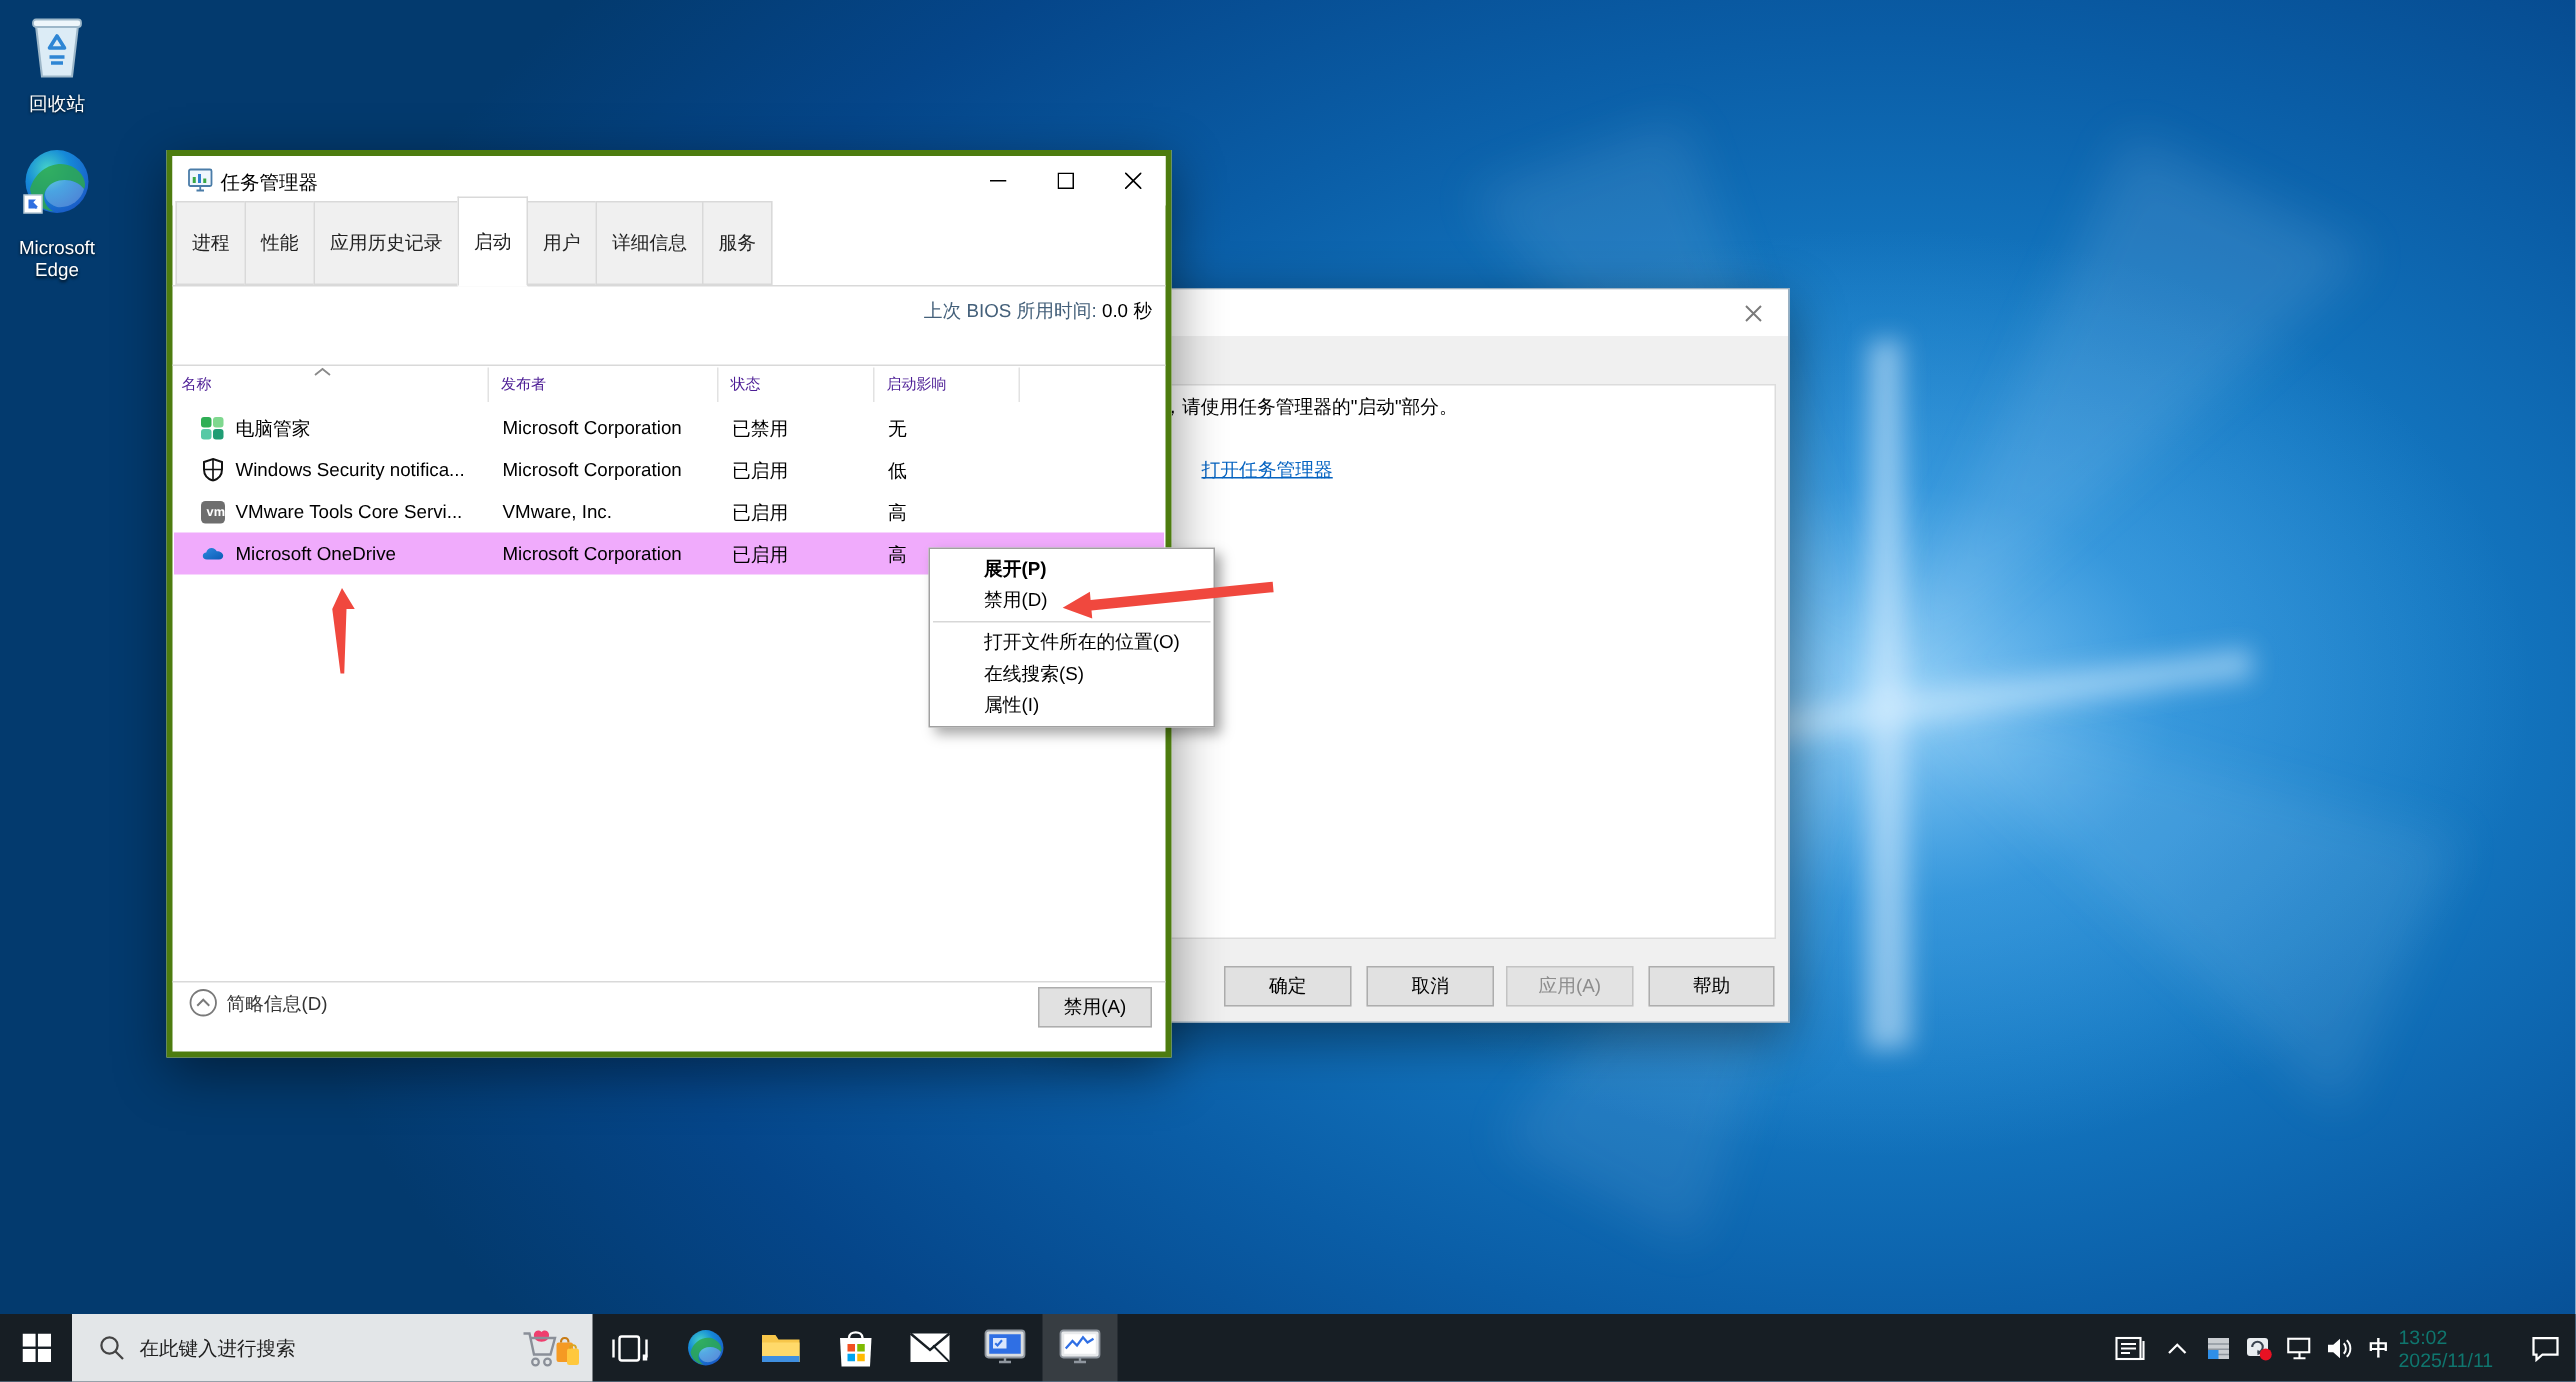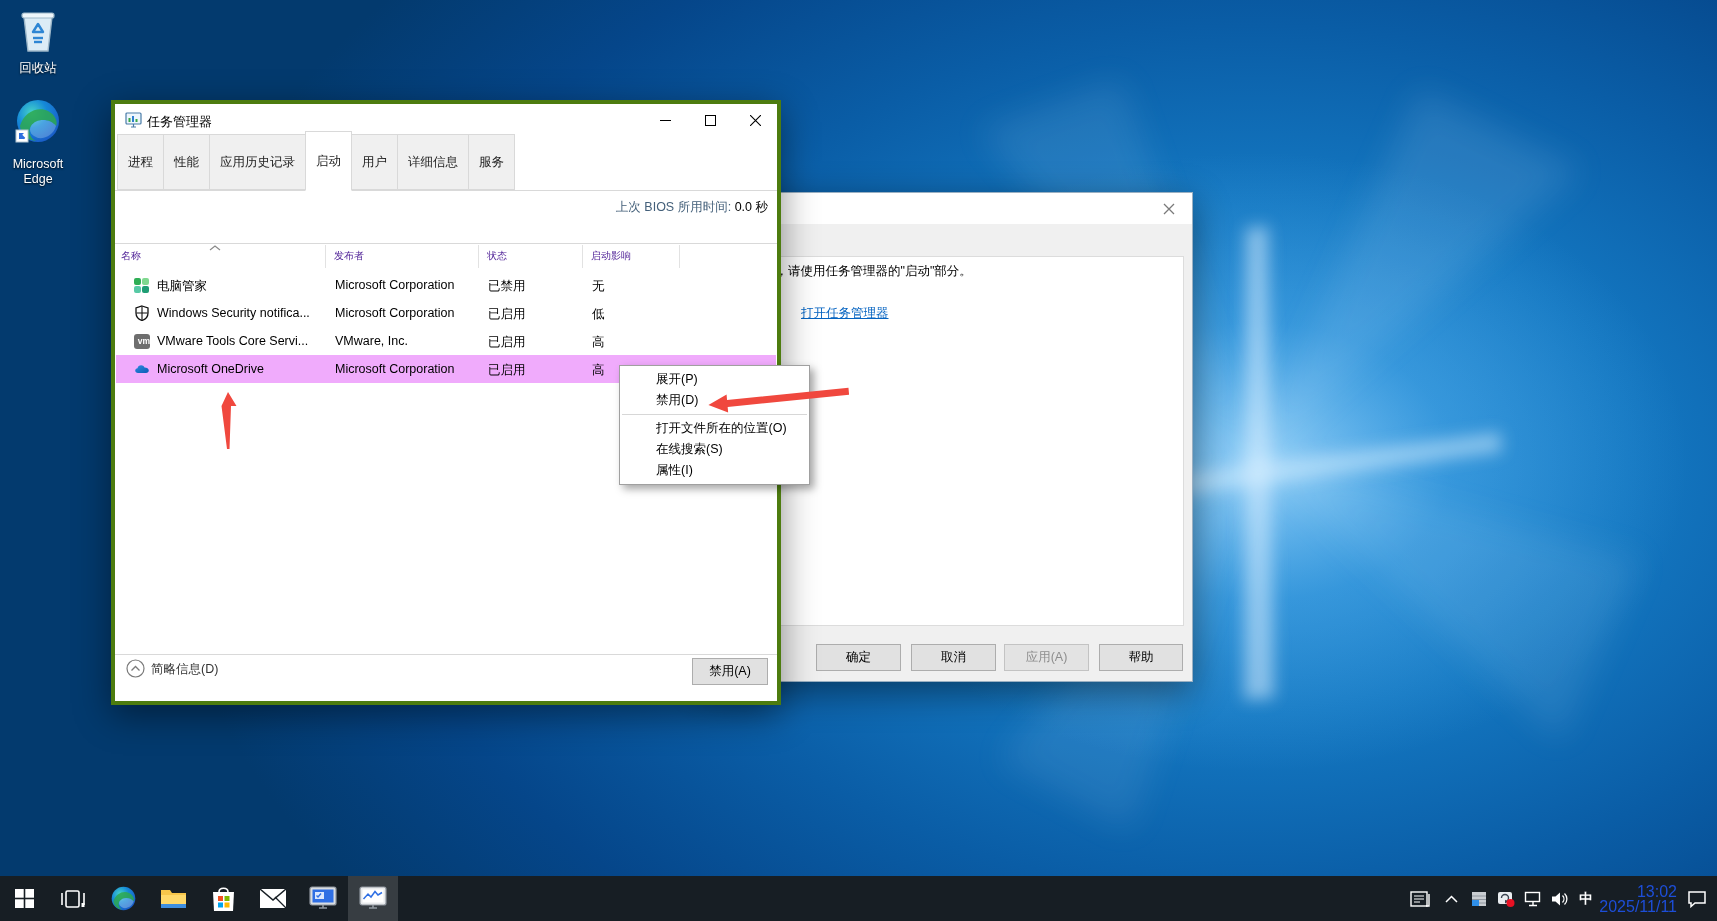--- a/index.html
+++ b/index.html
@@ -55,21 +55,21 @@
   
   #taskbar{left:0;top:876px;width:1717px;height:45px;background:#171e24;z-index:6;display:flex;align-items:stretch}
   .tb-btn{width:48px;display:flex;align-items:center;justify-content:center}
   #searchbox{width:347px;background:#e3e6e8;display:flex;align-items:center;color:#1f1f1f;font-size:13px;position:relative}
   #searchbox .ph{margin-left:10px}
   #searchbox svg{margin-left:18px}
   .appic{width:50px;display:flex;align-items:center;justify-content:center}
   .appic.active{background:rgba(255,255,255,.14)}
   #tray{position:absolute;right:0;top:876px;height:45px;display:flex;align-items:center;z-index:7;color:#fff}
   .trayic{width:27px;display:flex;align-items:center;justify-content:center}
-  #clock{width:78px;text-align:right;font-size:16px;line-height:15px;color:#1d4ed8}
+  #clock{width:78px;text-align:left;font-size:13px;line-height:15px;color:#0f766e}
   #ime{font-size:13.5px;font-weight:bold;width:26px;text-align:center}
 </style>
 </head>
 <body>
 
 <svg id="beams" width="1717" height="921">
   <defs>
     <radialGradient id="glow" cx="50%" cy="50%" r="50%">
       <stop offset="0%" stop-color="#bfe6ff" stop-opacity="0.75"></stop>
       <stop offset="45%" stop-color="#5fb4ef" stop-opacity="0.35"></stop>
@@ -262,21 +262,21 @@
     <circle cx="9.5" cy="9.5" r="8.5" fill="none" stroke="#7a7a7a" stroke-width="1.2"></circle>
     <path d="M5.5 11.5 L9.5 7.5 L13.5 11.5" fill="none" stroke="#7a7a7a" stroke-width="1.3"></path>
   </svg>
   <span class="smallinfo">简略信息(D)</span>
   <div class="btn abs" style="left:577px;top:554px;width:74px;height:25px">
     <span>禁用(A)</span>
   </div>
 </div>
 
 <div class="abs" id="cmenu">
-  <div class="mi" style="font-weight:normal">展开(P)</div>
+  <div class="mi" style="font-weight:bold">展开(P)</div>
   <div class="mi">禁用(D)</div>
   <div class="msep"></div>
   <div class="mi">打开文件所在的位置(O)</div>
   <div class="mi">在线搜索(S)</div>
   <div class="mi">属性(I)</div>
 </div>
 
 <svg id="arrows" width="1717" height="921">
   <g fill="#f0483e">
     <polygon points="228,392 236.5,406 231,406 229.5,449 227,449 221.5,406"></polygon>
@@ -288,20 +288,37 @@
 
 <div class="abs" id="taskbar">
   <div class="tb-btn">
     <svg width="19" height="19" viewBox="0 0 19 19">
       <rect x="0" y="0" width="8.7" height="8.7" fill="#fff"></rect>
         <rect x="10.3" y="0" width="8.7" height="8.7" fill="#fff"></rect>
       <rect x="0" y="10.3" width="8.7" height="8.7" fill="#fff"></rect>
         <rect x="10.3" y="10.3" width="8.7" height="8.7" fill="#fff"></rect>
     </svg>
   </div>
+  <div id="searchbox">
+    <svg width="17" height="17" viewBox="0 0 17 17">
+      <circle cx="7" cy="7" r="5.4" fill="none" stroke="#444" stroke-width="1.5"></circle>
+      <path d="M11 11 L16 16" stroke="#444" stroke-width="1.5"></path>
+    </svg>
+    <span class="ph">在此键入进行搜索</span>
+    <svg class="abs" style="right:8px;top:7px" width="40" height="32" viewBox="0 0 40 32">
+      <path d="M14 12 C11 8 15 4 18 7 C21 4 25 8 22 12 C20 14 16 14 14 12 Z" transform="translate(-4 -2)" fill="#ef3e6e"></path>
+      <path d="M2 6 L6 6 L9 20 L20 20 L23 9 L7 9" fill="none" stroke="#8a8f98" stroke-width="1.6"></path>
+      <circle cx="10" cy="25" r="2.2" fill="none" stroke="#8a8f98" stroke-width="1.5"></circle>
+      <circle cx="18" cy="25" r="2.2" fill="none" stroke="#8a8f98" stroke-width="1.5"></circle>
+      <rect x="24" y="12" width="11" height="13" rx="1.5" fill="#f59a23"></rect>
+      <rect x="31" y="16" width="8" height="11" rx="1.5" fill="#ffc83d"></rect>
+      <path d="M27 12 C27 8 32 8 32 12" fill="none" stroke="#c87b14" stroke-width="1.4"></path>
+      <path d="M33 16 C33 13 37 13 37 16" fill="none" stroke="#d9a51f" stroke-width="1.3"></path>
+    </svg>
+  </div>
   <div class="appic">
     <svg width="26" height="22" viewBox="0 0 26 22">
       <rect x="6" y="3" width="13" height="16" rx="1.5" fill="none" stroke="#fff" stroke-width="1.6"></rect>
       <path d="M2 5 L2 17 M24 5 L24 17" stroke="#fff" stroke-width="1.6"></path>
       <rect x="21.5" y="15" width="3" height="4" fill="#fff"></rect>
     </svg>
   </div>
   <div class="appic">
     <svg width="27" height="27" viewBox="0 0 48 48">
       <circle cx="24" cy="24" r="21" fill="url(#eg1)"></circle>

